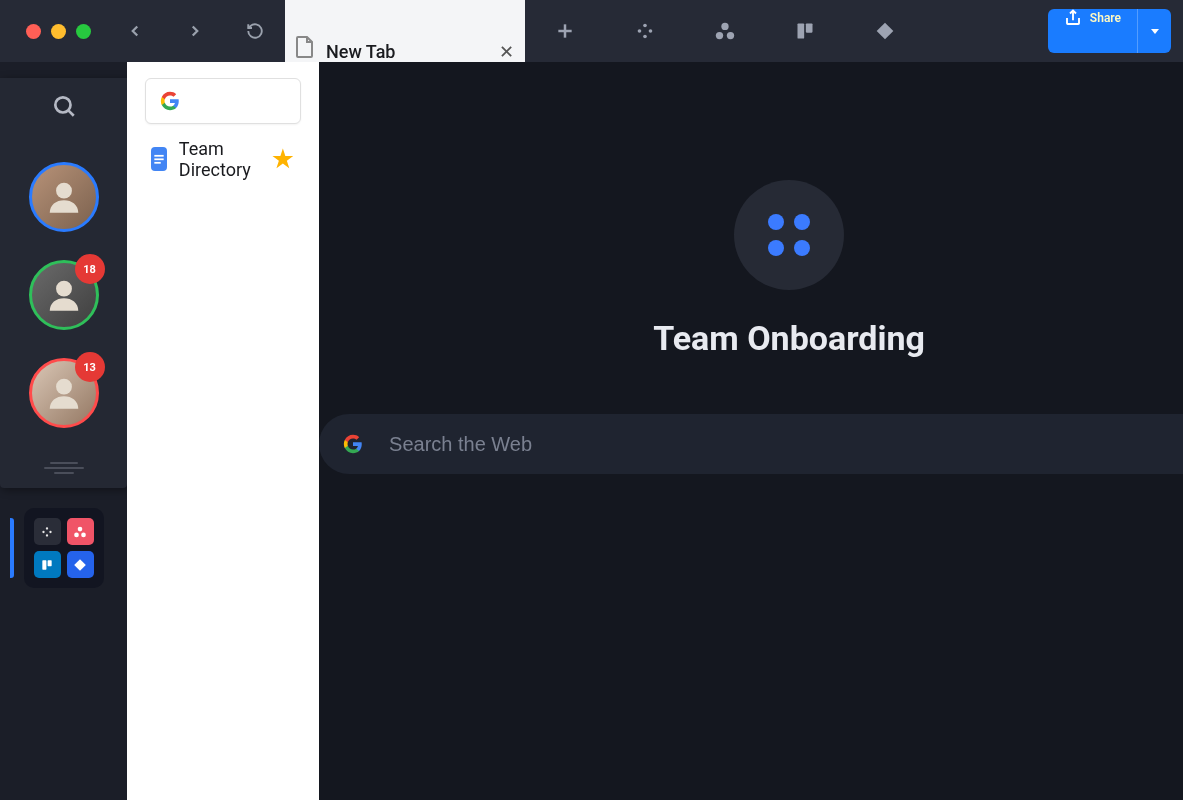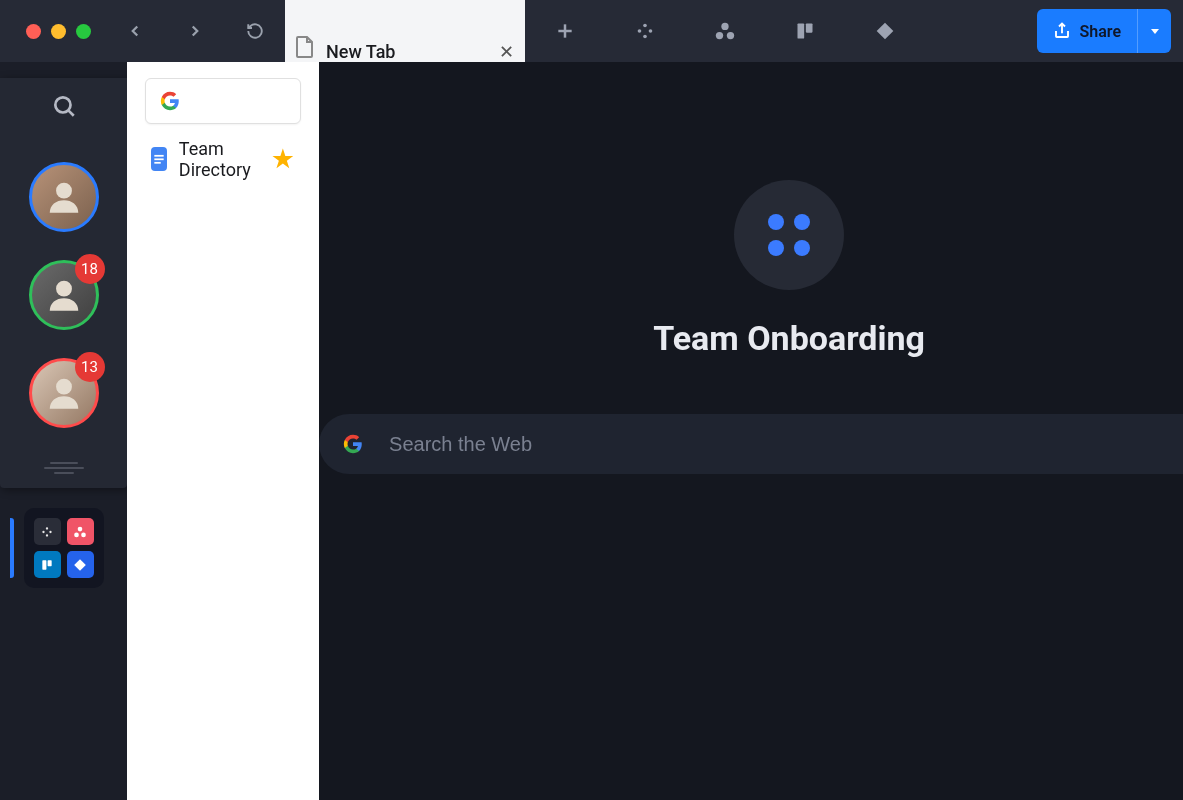--- a/index.html
+++ b/index.html
@@ -41,22 +41,22 @@
   .tab .close-x { margin-left:auto; color:#555; cursor:pointer; font-size:18px; }
 
   .toolbar-icon {
     width: 80px; height:62px; display:flex; align-items:center; justify-content:center;
     color:#9da3b2; cursor:pointer;
   }
 
   .spacer { flex:1; }
 
   .share-btn {
-    display:flex; align-items:center; background:#1a7cff; color:#0f172a; height:44px;
-    border-radius:6px; margin-right:12px; font-size:16px; font-weight:600; cursor:pointer;
+    display:flex; align-items:flex-start; background:#1a7cff; color:#fef9c3; height:44px;
+    border-radius:6px; margin-right:12px; font-size:12px; font-weight:600; cursor:pointer;
   }
   .share-btn .share-main { display:flex; align-items:center; gap:8px; padding:0 16px; }
   .share-btn .share-drop { width:34px; height:44px; display:flex; align-items:center; justify-content:center; border-left:1px solid rgba(255,255,255,0.25); }
 
   
   .sidebar {
     position:absolute; left:0; top:62px; bottom:0; width:127px;
     background:#1b1e28;
     display:flex; flex-direction:column; align-items:center;
     padding-top:16px;
@@ -76,21 +76,21 @@
     display:flex; align-items:center; justify-content:center;
     font-size:26px; color:#fff;
   }
   .avatar.blue { border:3px solid #2a7bff; background:linear-gradient(135deg,#b79278,#7b614e); }
   .avatar.green { border:3px solid #2fbf5a; background:linear-gradient(135deg,#6a6a6a,#3f3f3f); }
   .avatar.red { border:3px solid #ff4b4b; background:linear-gradient(135deg,#d9c6b5,#947863); }
   .avatar svg { width:38px; height:38px; fill:#e5dccf; }
   .badge {
     position:absolute; top:-6px; right:-6px; background:#e53935; color:#fff;
     min-width:30px; height:30px; border-radius:15px; display:flex;
-    align-items:center; justify-content:center; font-size:15px; font-weight:400;
+    align-items:center; justify-content:center; font-size:11px; font-weight:700;
     padding:0 4px;
   }
   .sidebar-divider {
     margin-top:34px; width:40px; display:flex; flex-direction:column; gap:3px; align-items:center;
     cursor:pointer;
   }
   .sidebar-divider span { height:2px; background:#4a4e5a; border-radius:2px; }
   .sidebar-divider span:nth-child(1){width:28px;}
   .sidebar-divider span:nth-child(2){width:40px;}
   .sidebar-divider span:nth-child(3){width:20px;}

